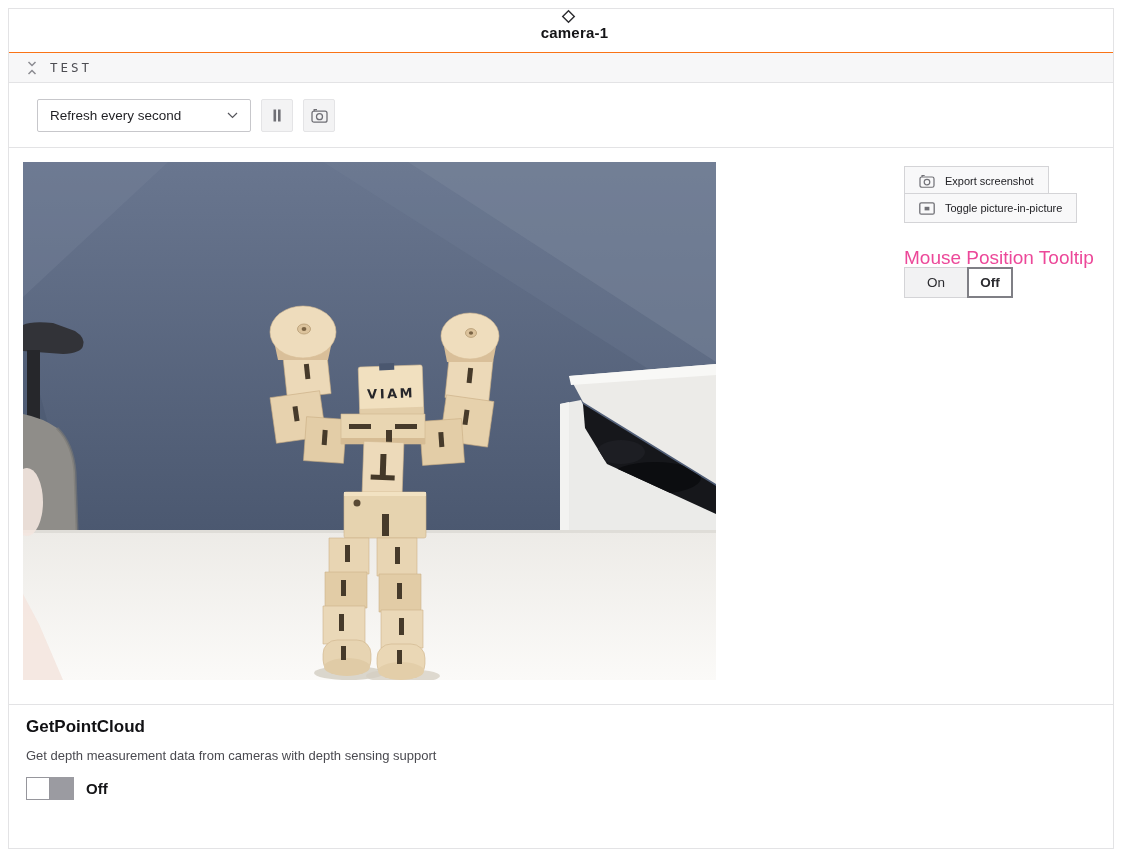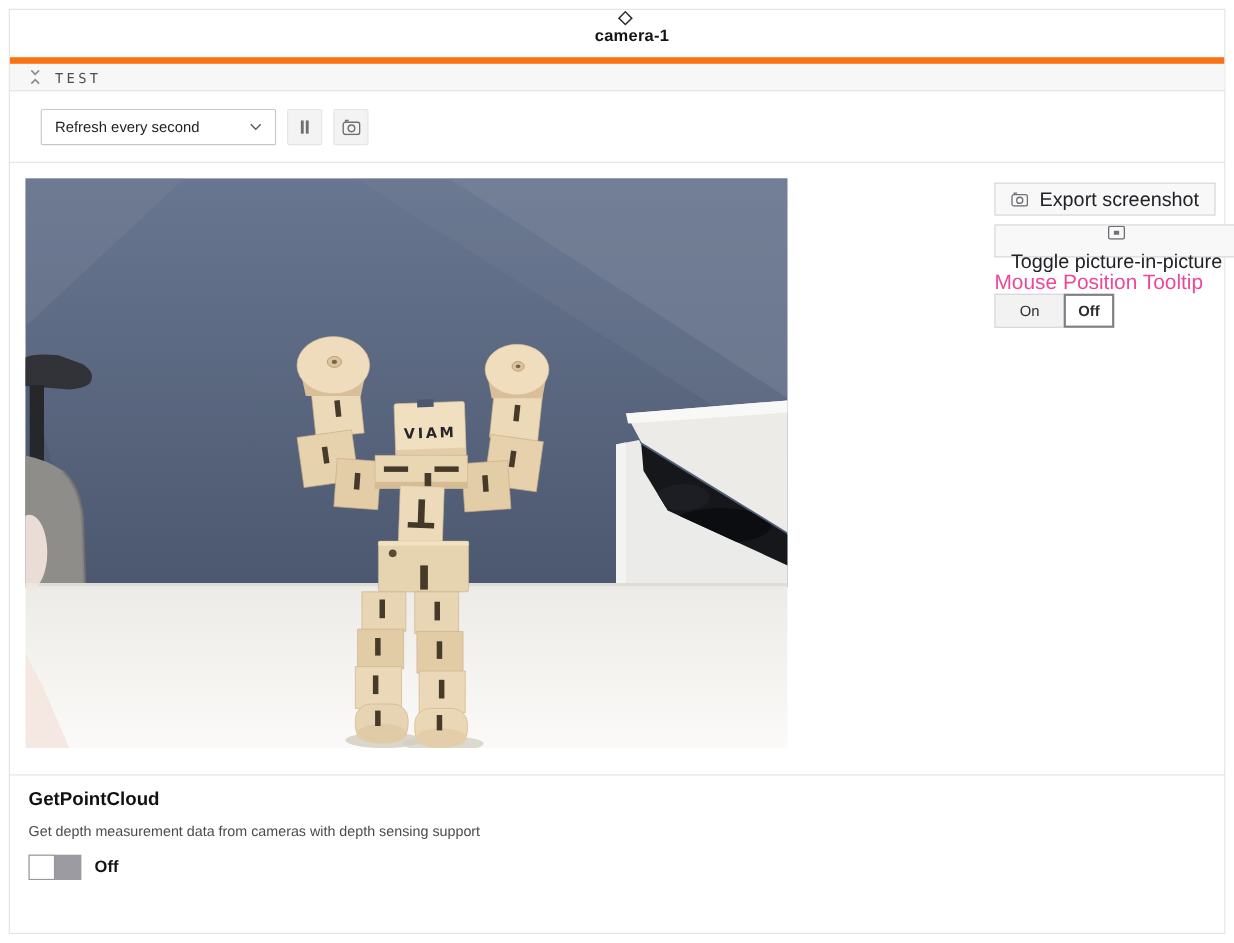--- a/index.html
+++ b/index.html
@@ -13,21 +13,21 @@
   .header-row { position:absolute; left:0; top:0; width:100%; height:43px;
                 display:flex; align-items:center; padding-left:14px;flex-direction:column; }
   .title { font-size:15px; font-weight:700; color:#141416; margin-left:13px; letter-spacing:.2px; }
   .breadcrumb { margin-left:15px; display:flex; align-items:center; height:22px;
                 border:1px solid #d6d6d9; border-radius:11px; padding:0 12px; background:#fff; }
   .crumb { font-size:12.5px; color:#2a2a2e; }
   .crumb-sep { margin:0 8px; display:flex; }
 
   
   .section-bar { position:absolute; left:0; width:100%; height:31px; background:#f7f7f8;
-                 border-top:6px solid #f97316; border-bottom:1px solid #e3e3e5;
+                 border-top:1px solid #f97316; border-bottom:1px solid #e3e3e5;
                  display:flex; align-items:center; padding-left:17px; }
   .section-bar.test { top:43px; }
   .section-bar.docmd { top:810px; border-bottom:none; }
   .section-label { font-family:"DejaVu Sans Mono", monospace; font-size:12.5px;
                    letter-spacing:3px; color:#4d4d53; margin-left:12px; }
 
   
   .controls-row { position:absolute; left:12px; top:74px; width:100%; height:64px; }
   .select { position:absolute; left:16px; top:16px; width:214px; height:33px;
             border:1px solid #c7c7cb; border-radius:2px; background:#fff;
@@ -39,23 +39,23 @@
   .icon-btn.pause { left:240px; }
   .icon-btn.snap  { left:282px; }
 
   
   .main { position:absolute; left:0; top:138px; width:100%; height:557px; border-top:1px solid #e3e3e5; }
   .feed { position:absolute; left:14px; top:14px; width:693px; height:518px; }
   .feed svg { display:block; }
 
   .side-btn { position:absolute; left:895px; height:30px; background:#f8f8f9;
               border:1px solid #d4d4d7; display:flex; align-items:center; gap:10px;
-              padding:0 14px; font-size:18px; color:#222226; cursor:pointer; white-space:nowrap; }
+              padding:0 14px; font-size:11px; color:#222226; cursor:pointer; white-space:nowrap; }
   .side-btn.export { top:18px; }
-  .side-btn.pip { top:56px;flex-direction:column; }
+  .side-btn.pip { top:45px; }
   .tooltip-label { position:absolute; left:895px; top:99px; font-size:19px; color:#ec4899; }
   .segmented { position:absolute; left:895px; top:119px; display:flex; }
   .seg-btn { height:31px; display:flex; align-items:center; justify-content:center;
              font-size:13.5px; color:#2c2c30; background:#f2f2f3; border:1px solid #d4d4d7;
              cursor:pointer; }
   .seg-btn.on { width:64px; }
   .seg-btn.off { width:46px; margin-left:-1px; }
   .seg-btn.selected { background:#fff; border:2px solid #7f7f85; font-weight:700; z-index:1; }
 
   

